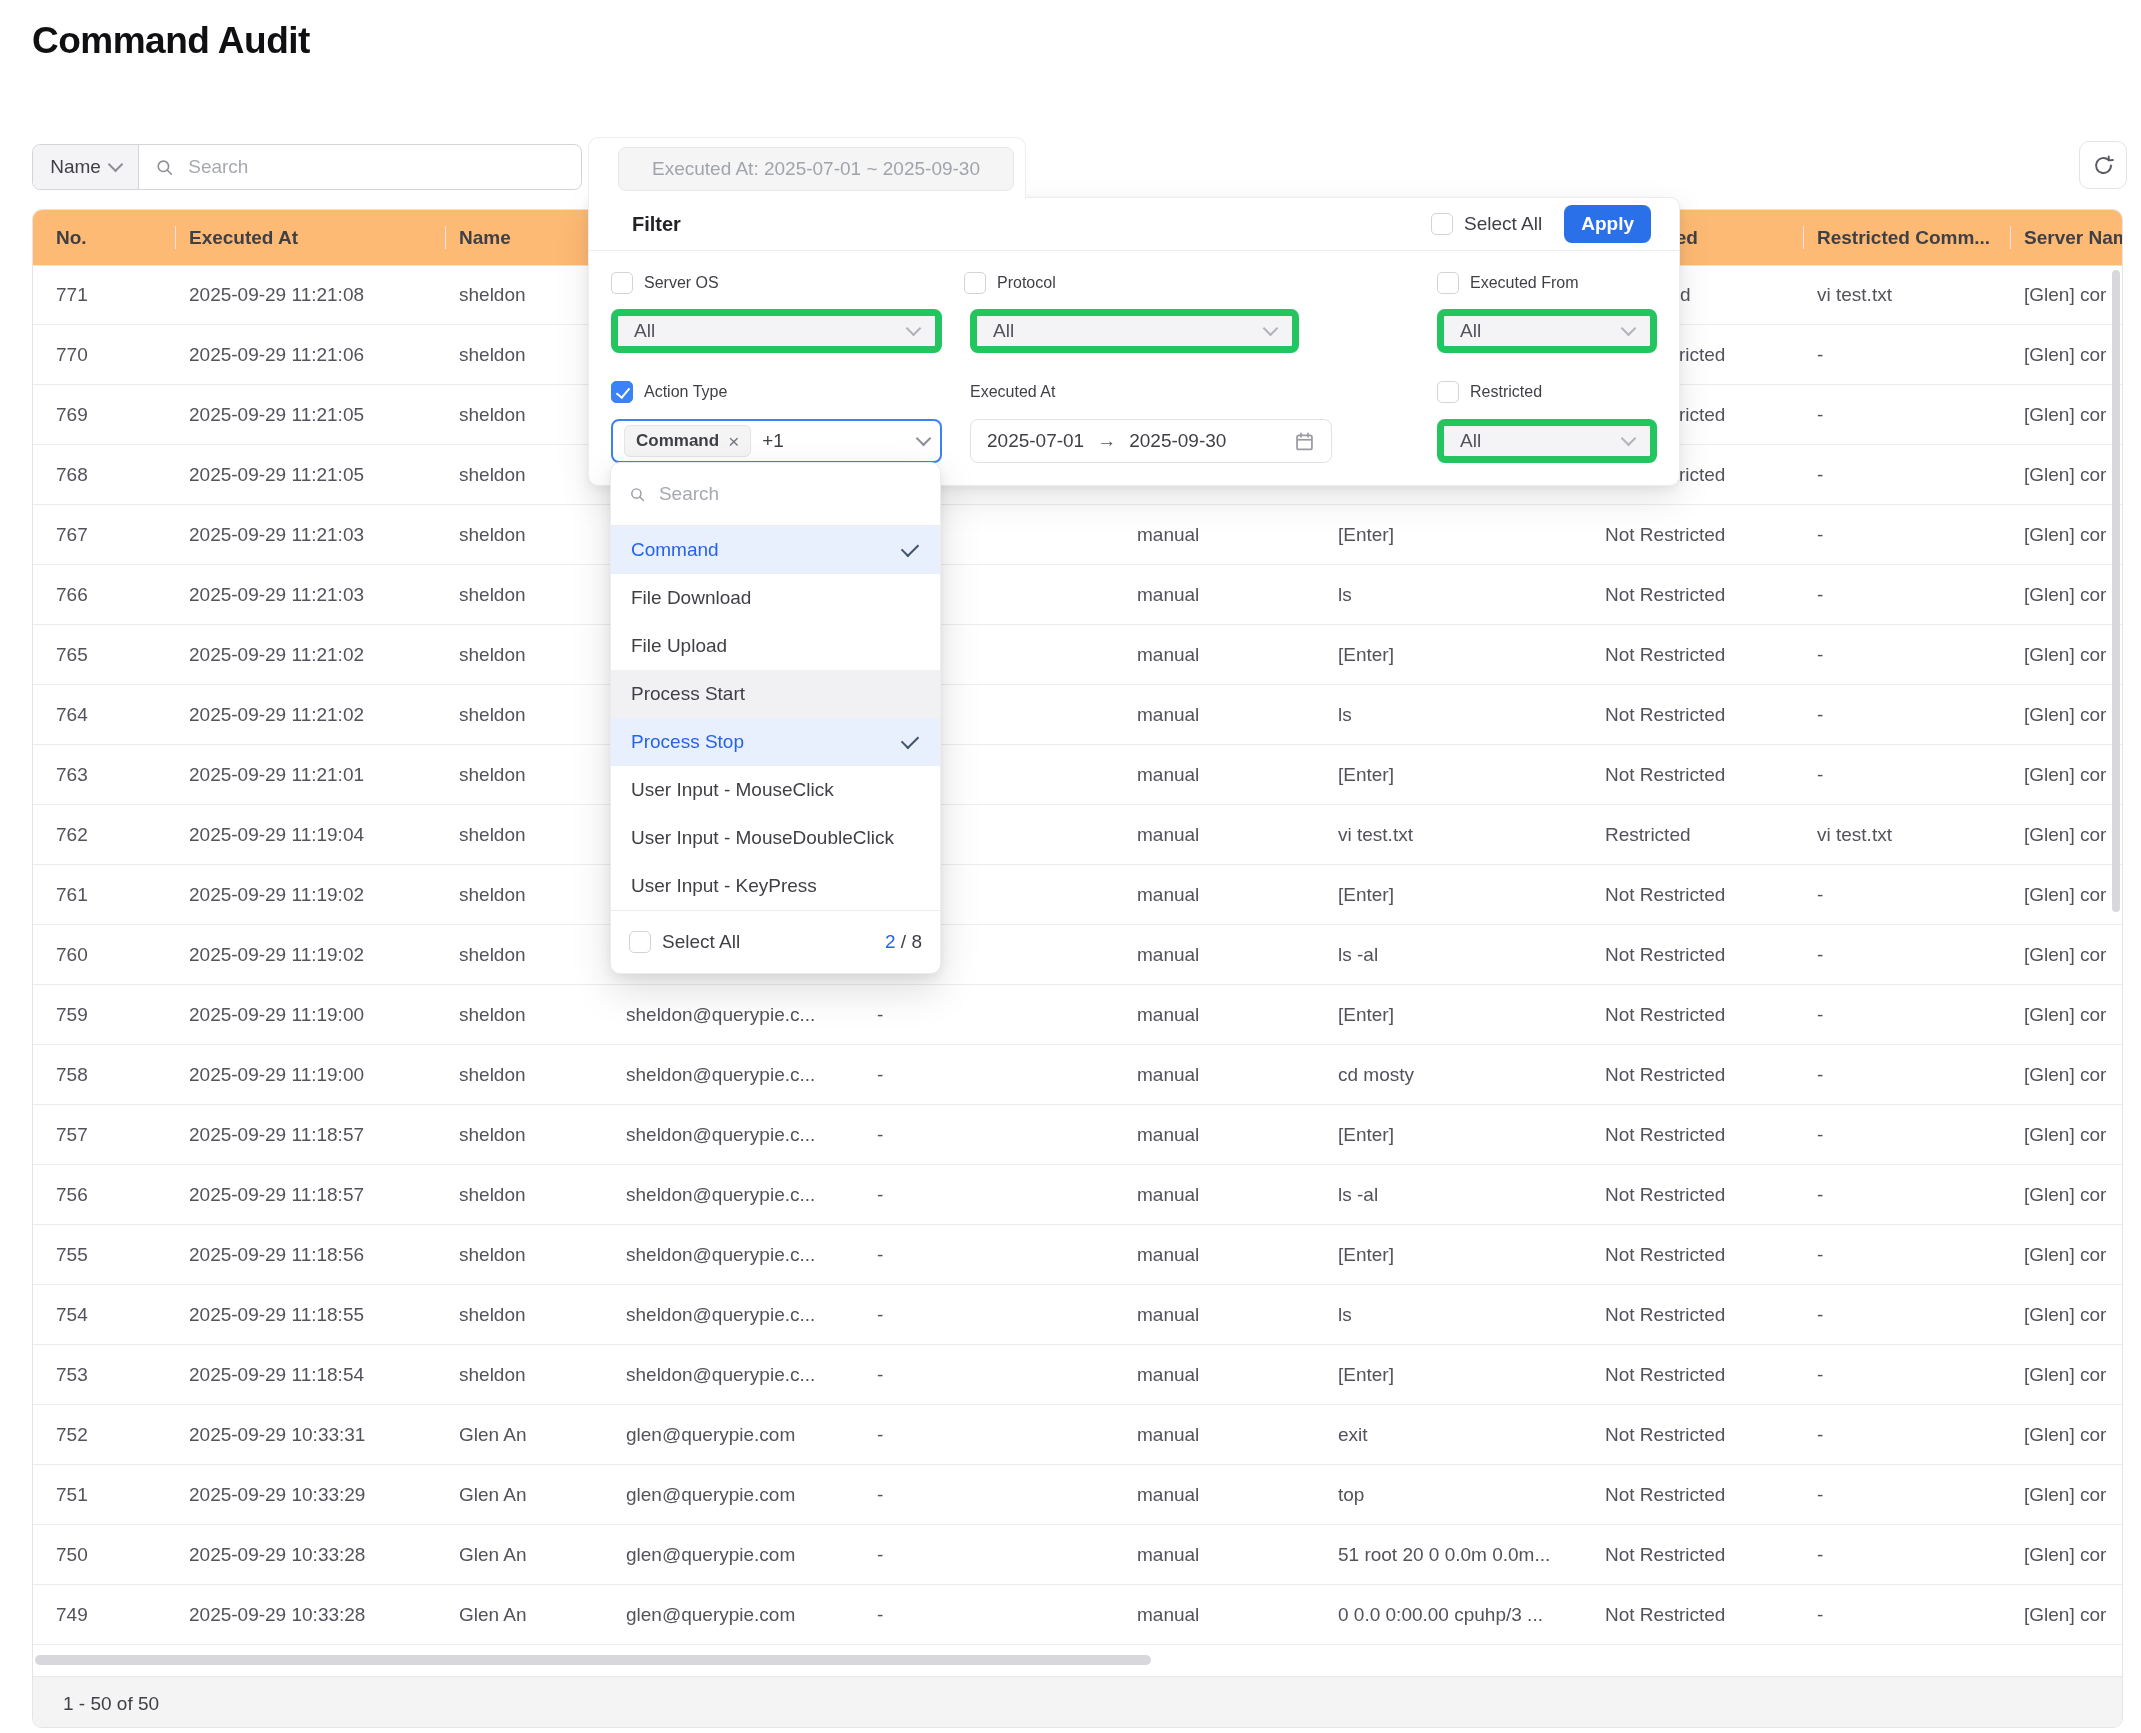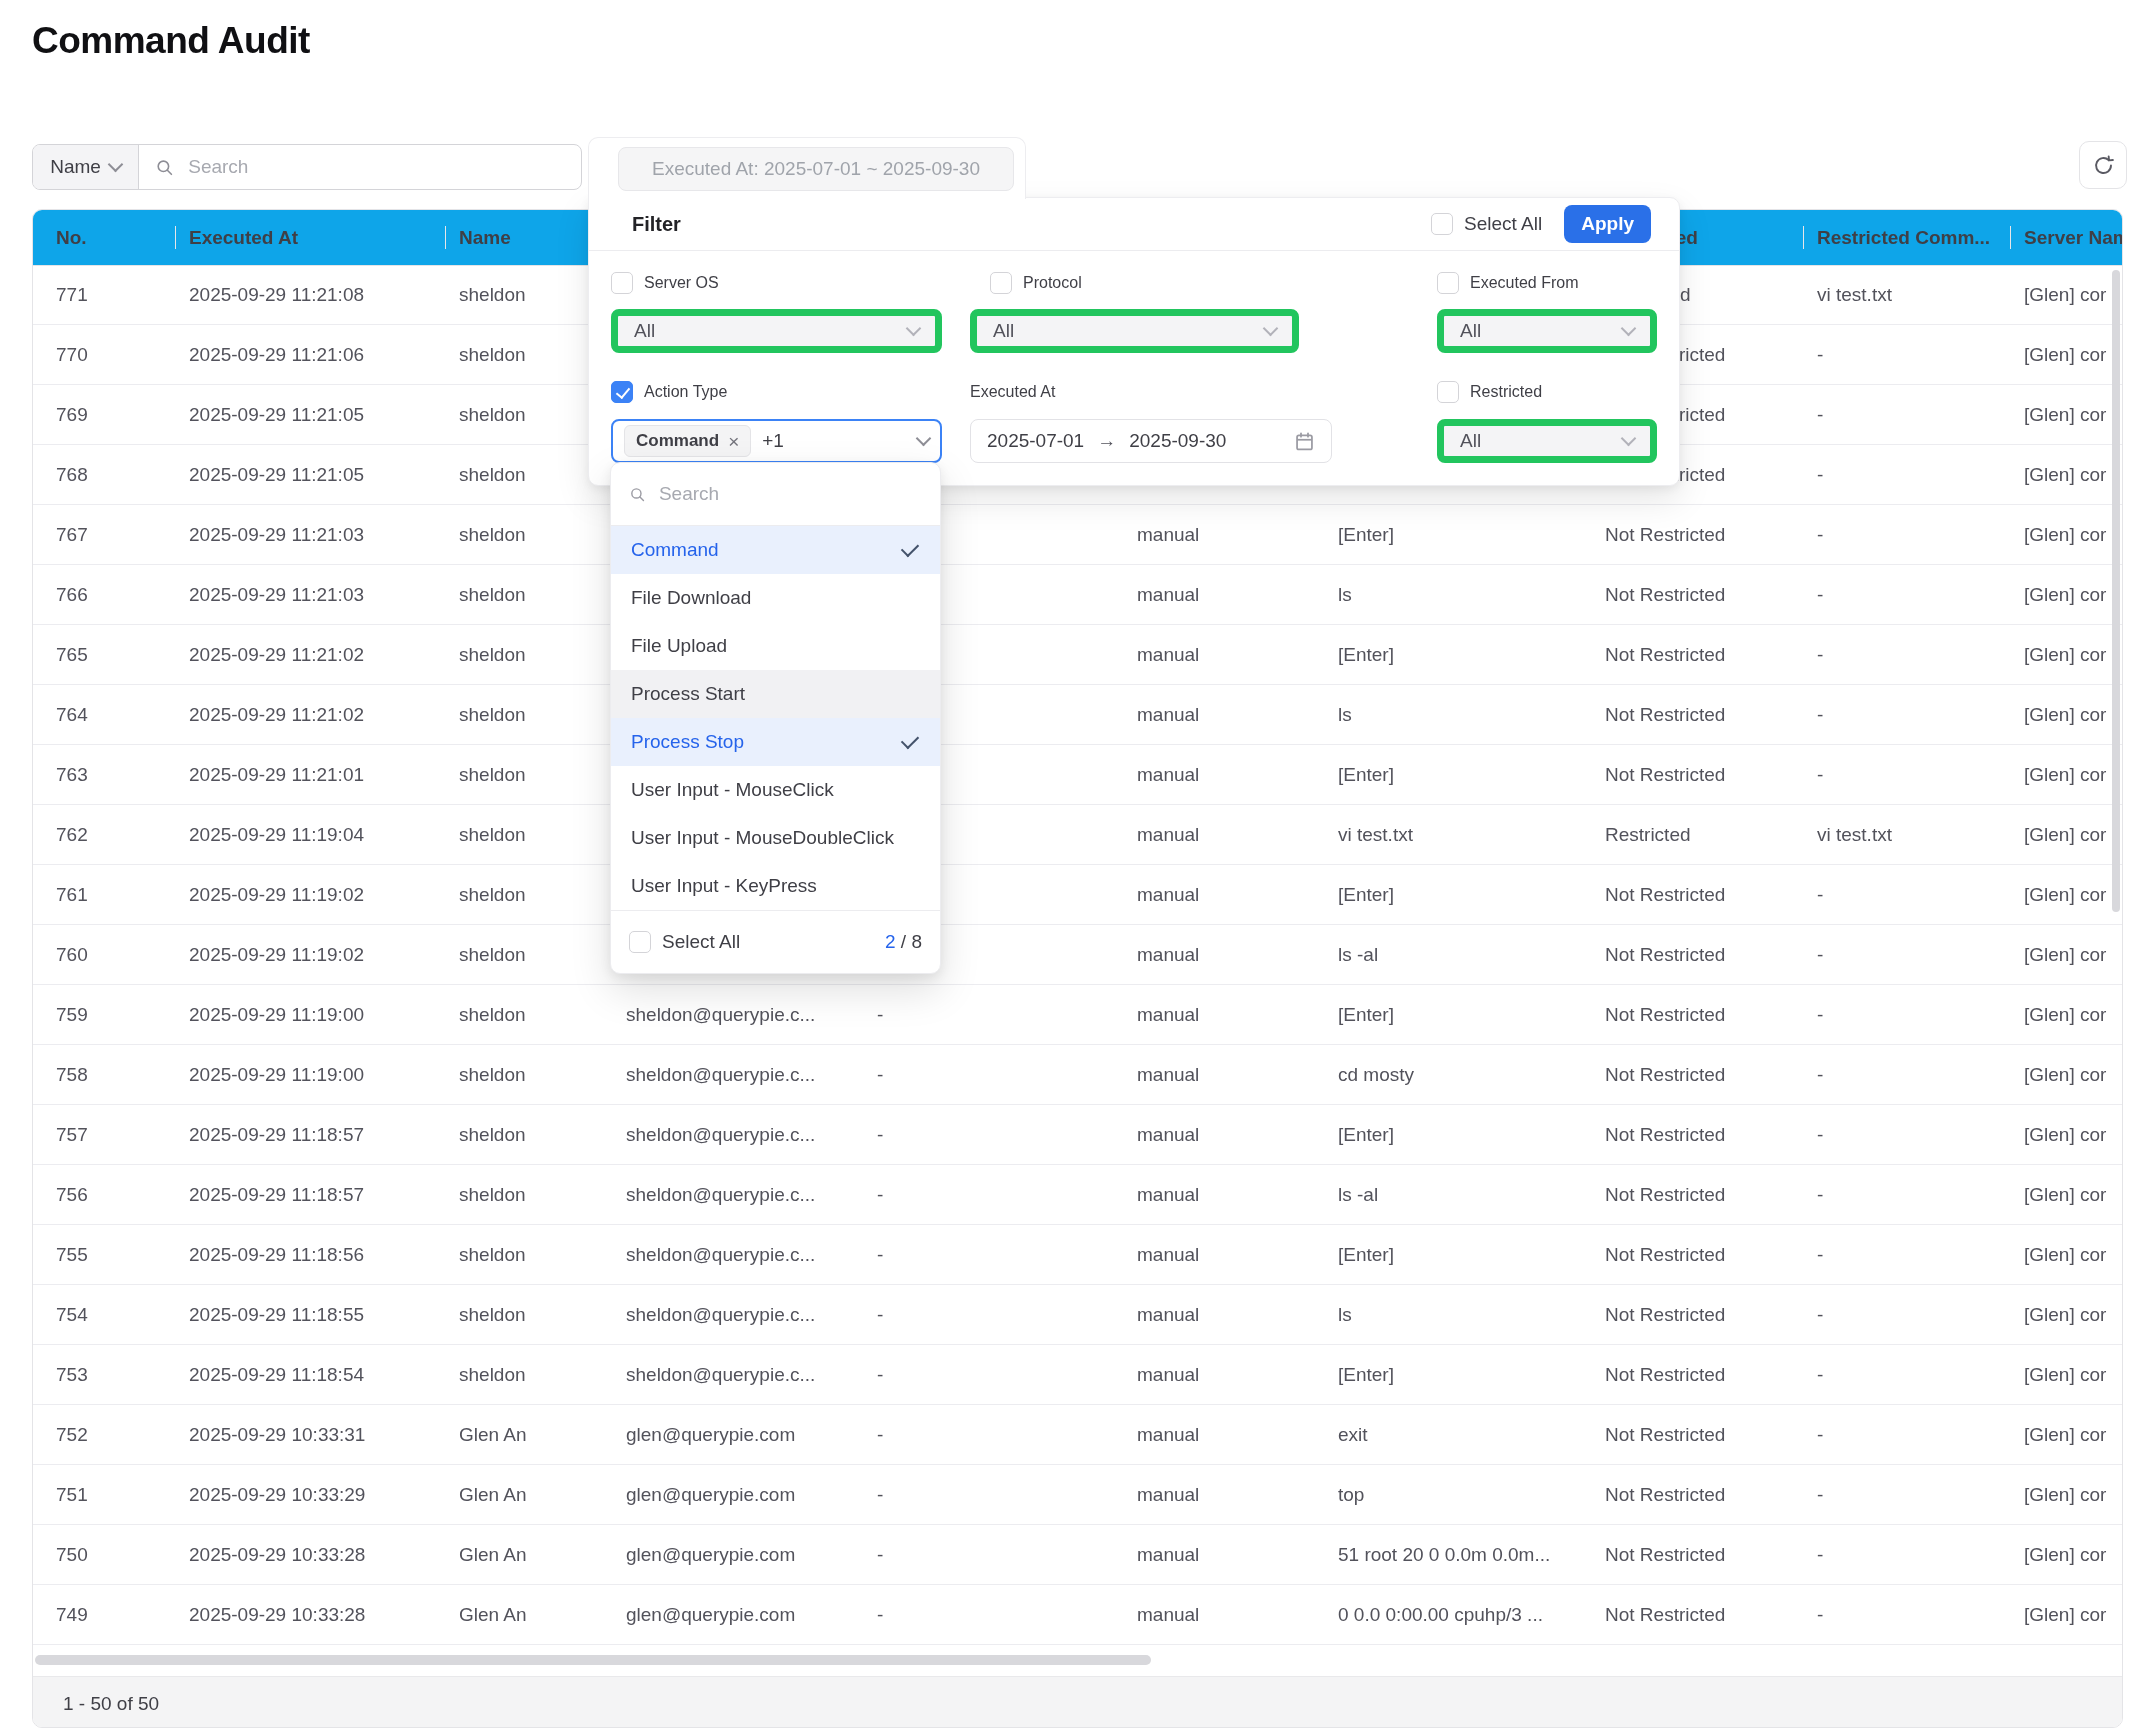--- a/index.html
+++ b/index.html
@@ -27,21 +27,21 @@
   
   #filter-trigger{left:588px;top:137px;width:438px;height:62px;background:#fff;border:1px solid #ededf0;
     border-bottom:none;border-radius:10px 10px 0 0;display:flex;align-items:center;padding:0 14px;gap:15px;z-index:40}
   #filter-chip{height:42px;background:#f5f5f6;border:1px solid #e7e7ea;border-radius:8px;display:flex;
     align-items:center;padding:0 33px;font-size:19px;color:#a0a4ab;white-space:nowrap}
 
   
   #table-card{left:32px;top:209px;width:2091px;height:1519px;border:1px solid #e4e4e7;border-radius:10px;
     background:#fff;overflow:hidden;z-index:1}
   .grid{display:grid;grid-template-columns:142px 270px 167px 251px 260px 201px 267px 212px 207px minmax(0,1fr)}
-  #thead{position:absolute;top:0;left:0;right:0;height:55px;background:#0ea5e9;border-bottom:1px solid #e4e4e7}
+  #thead{position:absolute;top:0;left:0;right:0;height:55px;background:#fdba74;border-bottom:1px solid #e4e4e7}
   .th{height:55px;line-height:55px;font-size:19px;font-weight:600;color:#3f3f46;padding:0 14px;
     white-space:nowrap;overflow:hidden;position:relative}
   .th:not(:first-child)::before{content:"";position:absolute;left:0;top:16px;height:23px;width:1px;background:#e6e6e9}
   .th.c0{padding-left:23px}
   #tbody{position:absolute;top:55px;left:0;right:0}
   .tr{border-bottom:1px solid #ececf0}
   .td{height:59px;line-height:59px;font-size:19px;color:#52525b;padding:0 14px;white-space:nowrap;overflow:hidden}
   .td.c0{padding-left:23px}
   #vscroll-thumb{right:2px;top:60px;width:8px;height:642px;background:#d8d8dc;border-radius:4px}
   #hscroll-thumb{left:2px;top:1445px;width:1116px;height:10px;background:#d8d8dc;border-radius:5px}
@@ -425,21 +425,21 @@
       <span class="cb"></span>
       <span>Select All</span>
     </div>
     <button id="apply-btn">Apply</button>
   </div>
 
   <div class="abs flabel" style="left:22px;top:72px">
     <span class="cb"></span>
     <span>Server OS</span>
   </div>
-  <div class="abs flabel" style="left:401px;top:72px">
+  <div class="abs flabel" style="left:375px;top:72px">
     <span class="cb"></span>
     <span>Protocol</span>
   </div>
   <div class="abs flabel" style="left:848px;top:72px">
     <span class="cb"></span>
     <span>Executed From</span>
   </div>
 
   <div class="fctrl dis" style="left:22px;top:111px;width:331px">
     <span>All</span>

